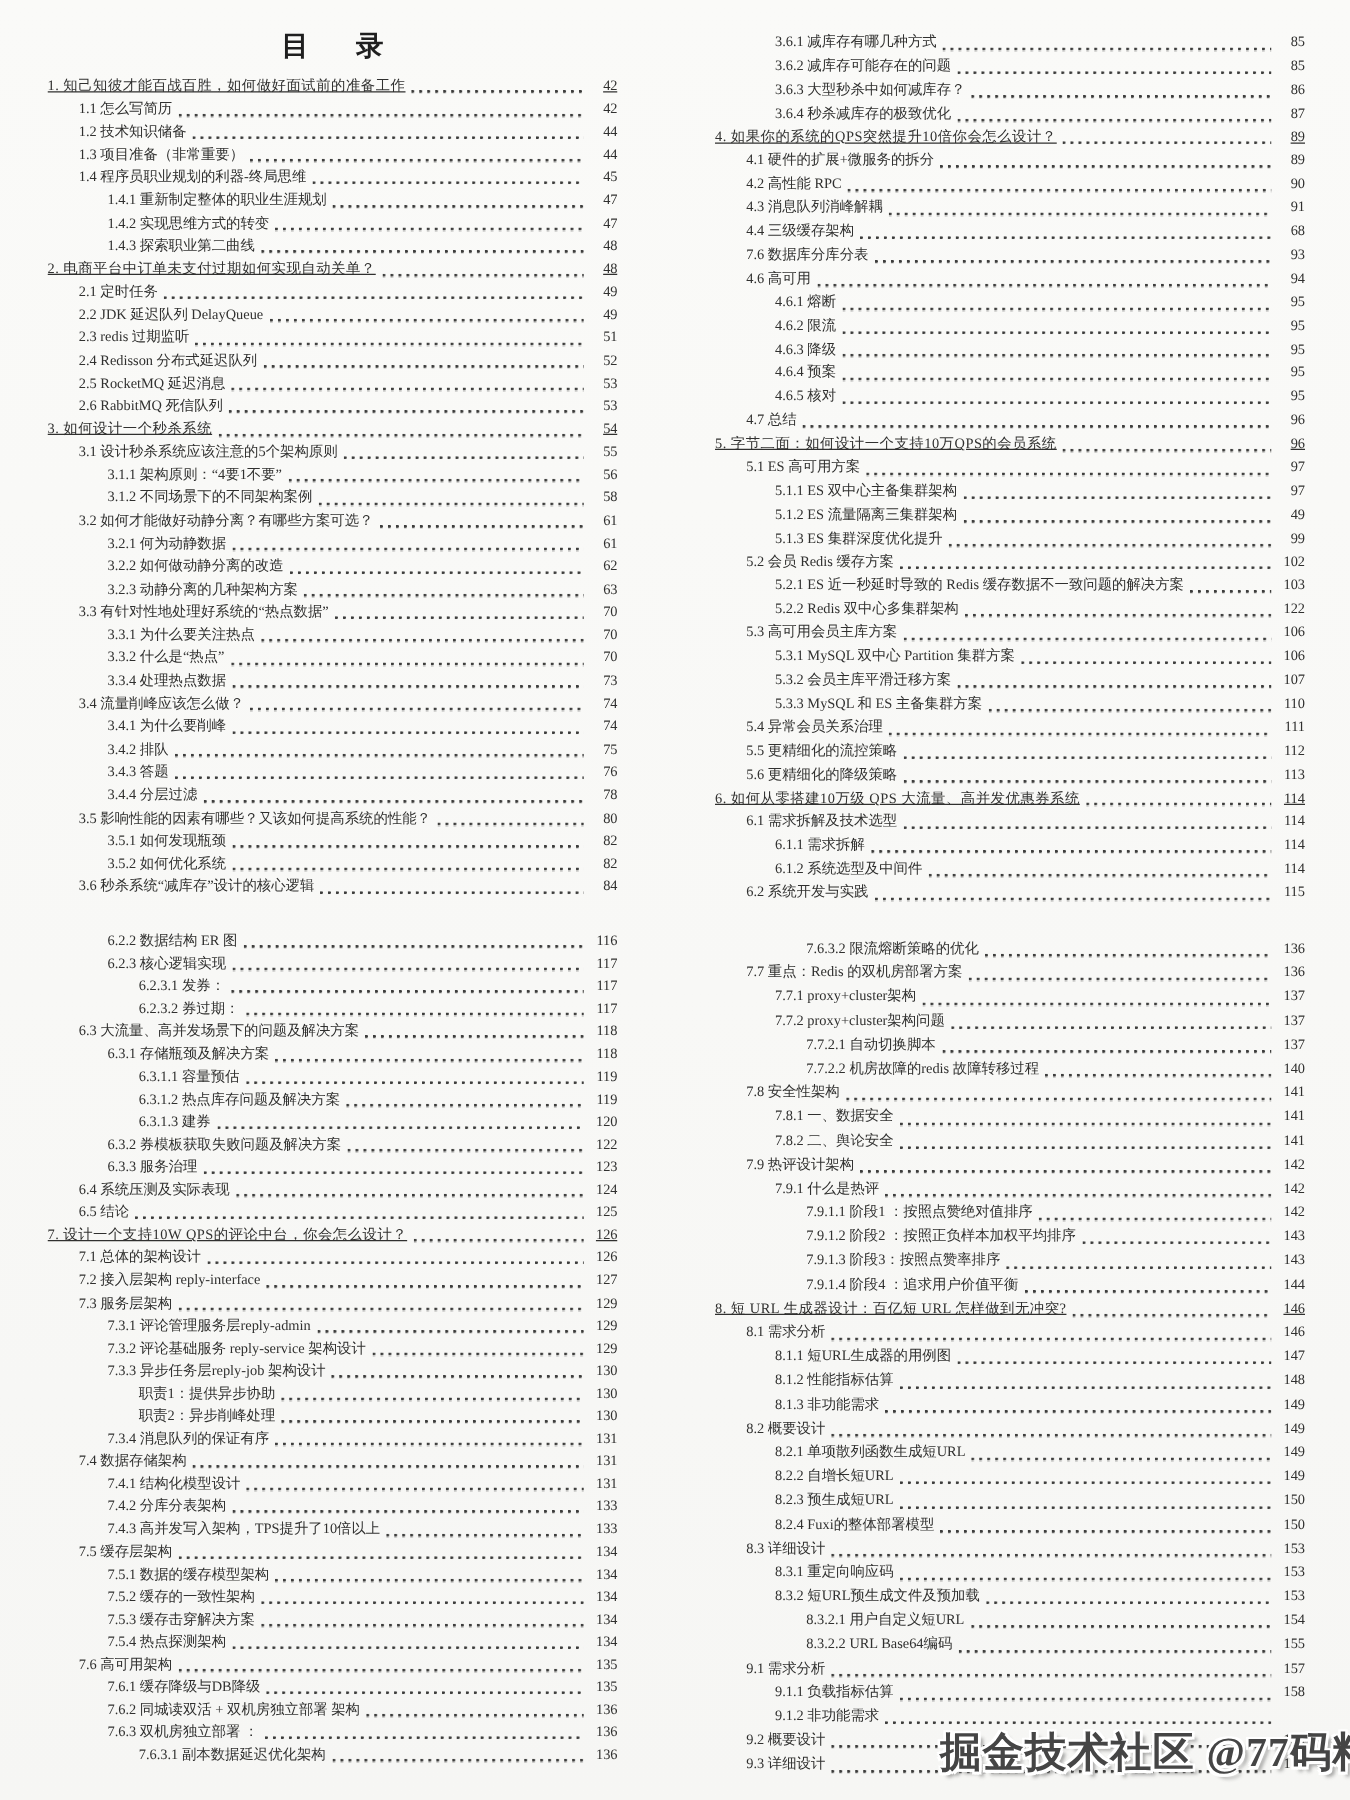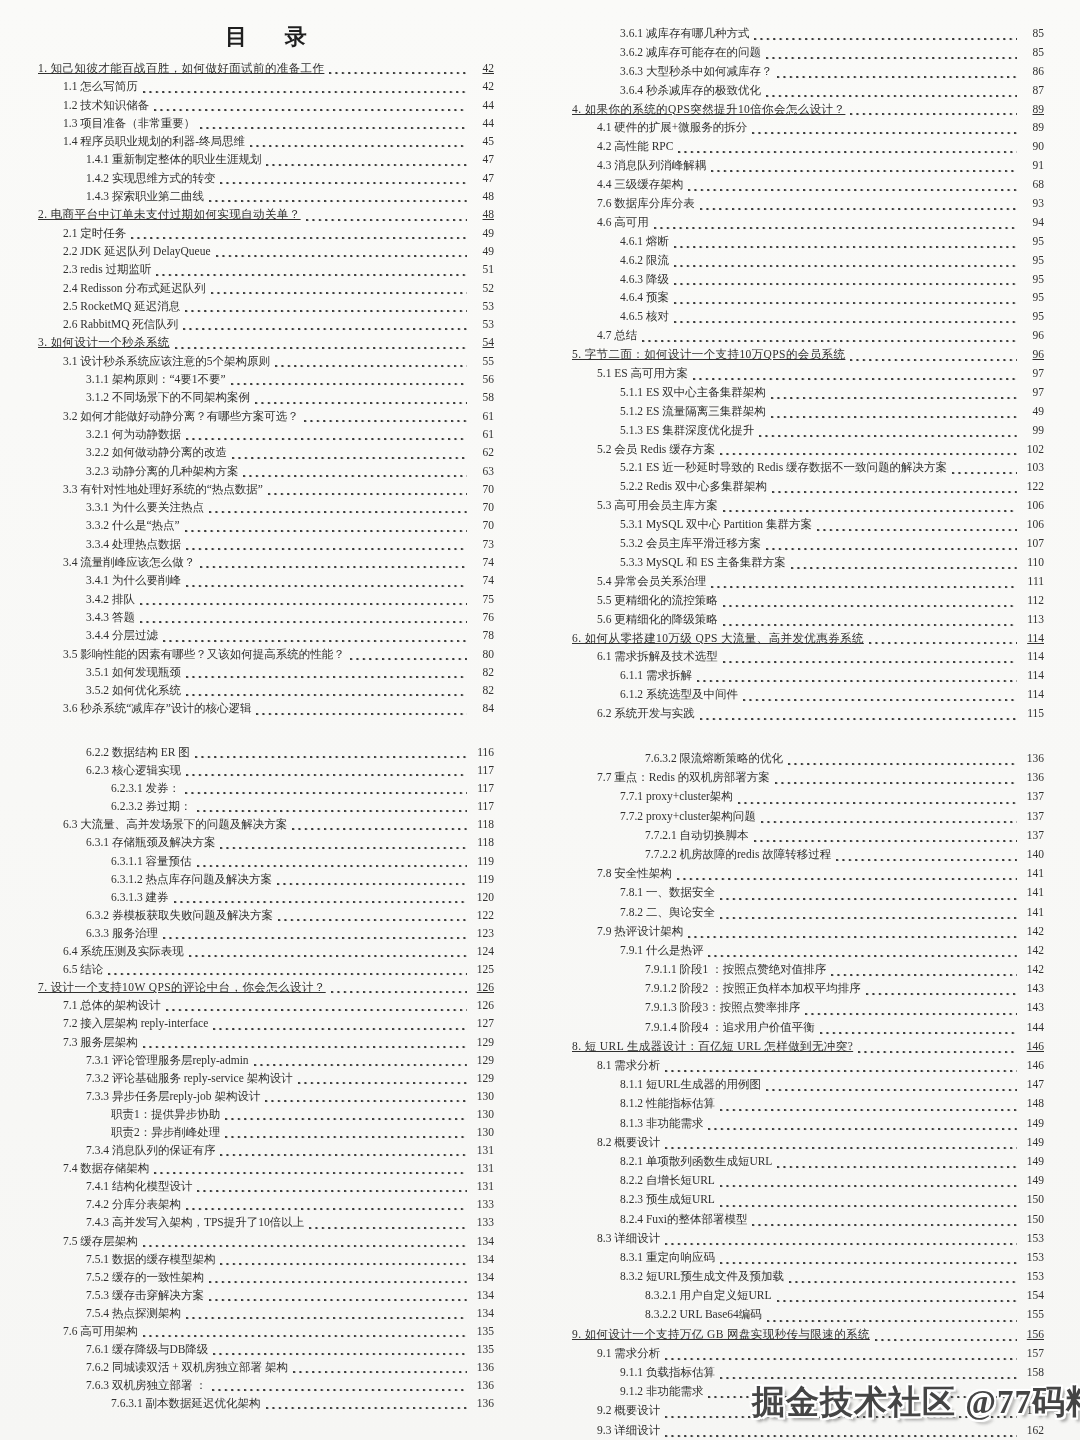--- a/index.html
+++ b/index.html
@@ -789,25 +789,20 @@
       <div class="row lv4">
         <span class="label">8.3.2.1 用户自定义短URL</span>
         <span class="dots"></span>
         <span class="pnum">154</span>
       </div>
       <div class="row lv4">
         <span class="label">8.3.2.2 URL Base64编码</span>
         <span class="dots"></span>
         <span class="pnum">155</span>
       </div>
-      <div class="row lv1">
-        <span class="label">9.  如何设计一个支持万亿 GB 网盘实现秒传与限速的系统</span>
-        <span class="dots"></span>
-        <span class="pnum">156</span>
-      </div>
       <div class="row lv2">
         <span class="label">9.1 需求分析</span>
         <span class="dots"></span>
         <span class="pnum">157</span>
       </div>
       <div class="row lv3">
         <span class="label">9.1.1 负载指标估算</span>
         <span class="dots"></span>
         <span class="pnum">158</span>
       </div>

